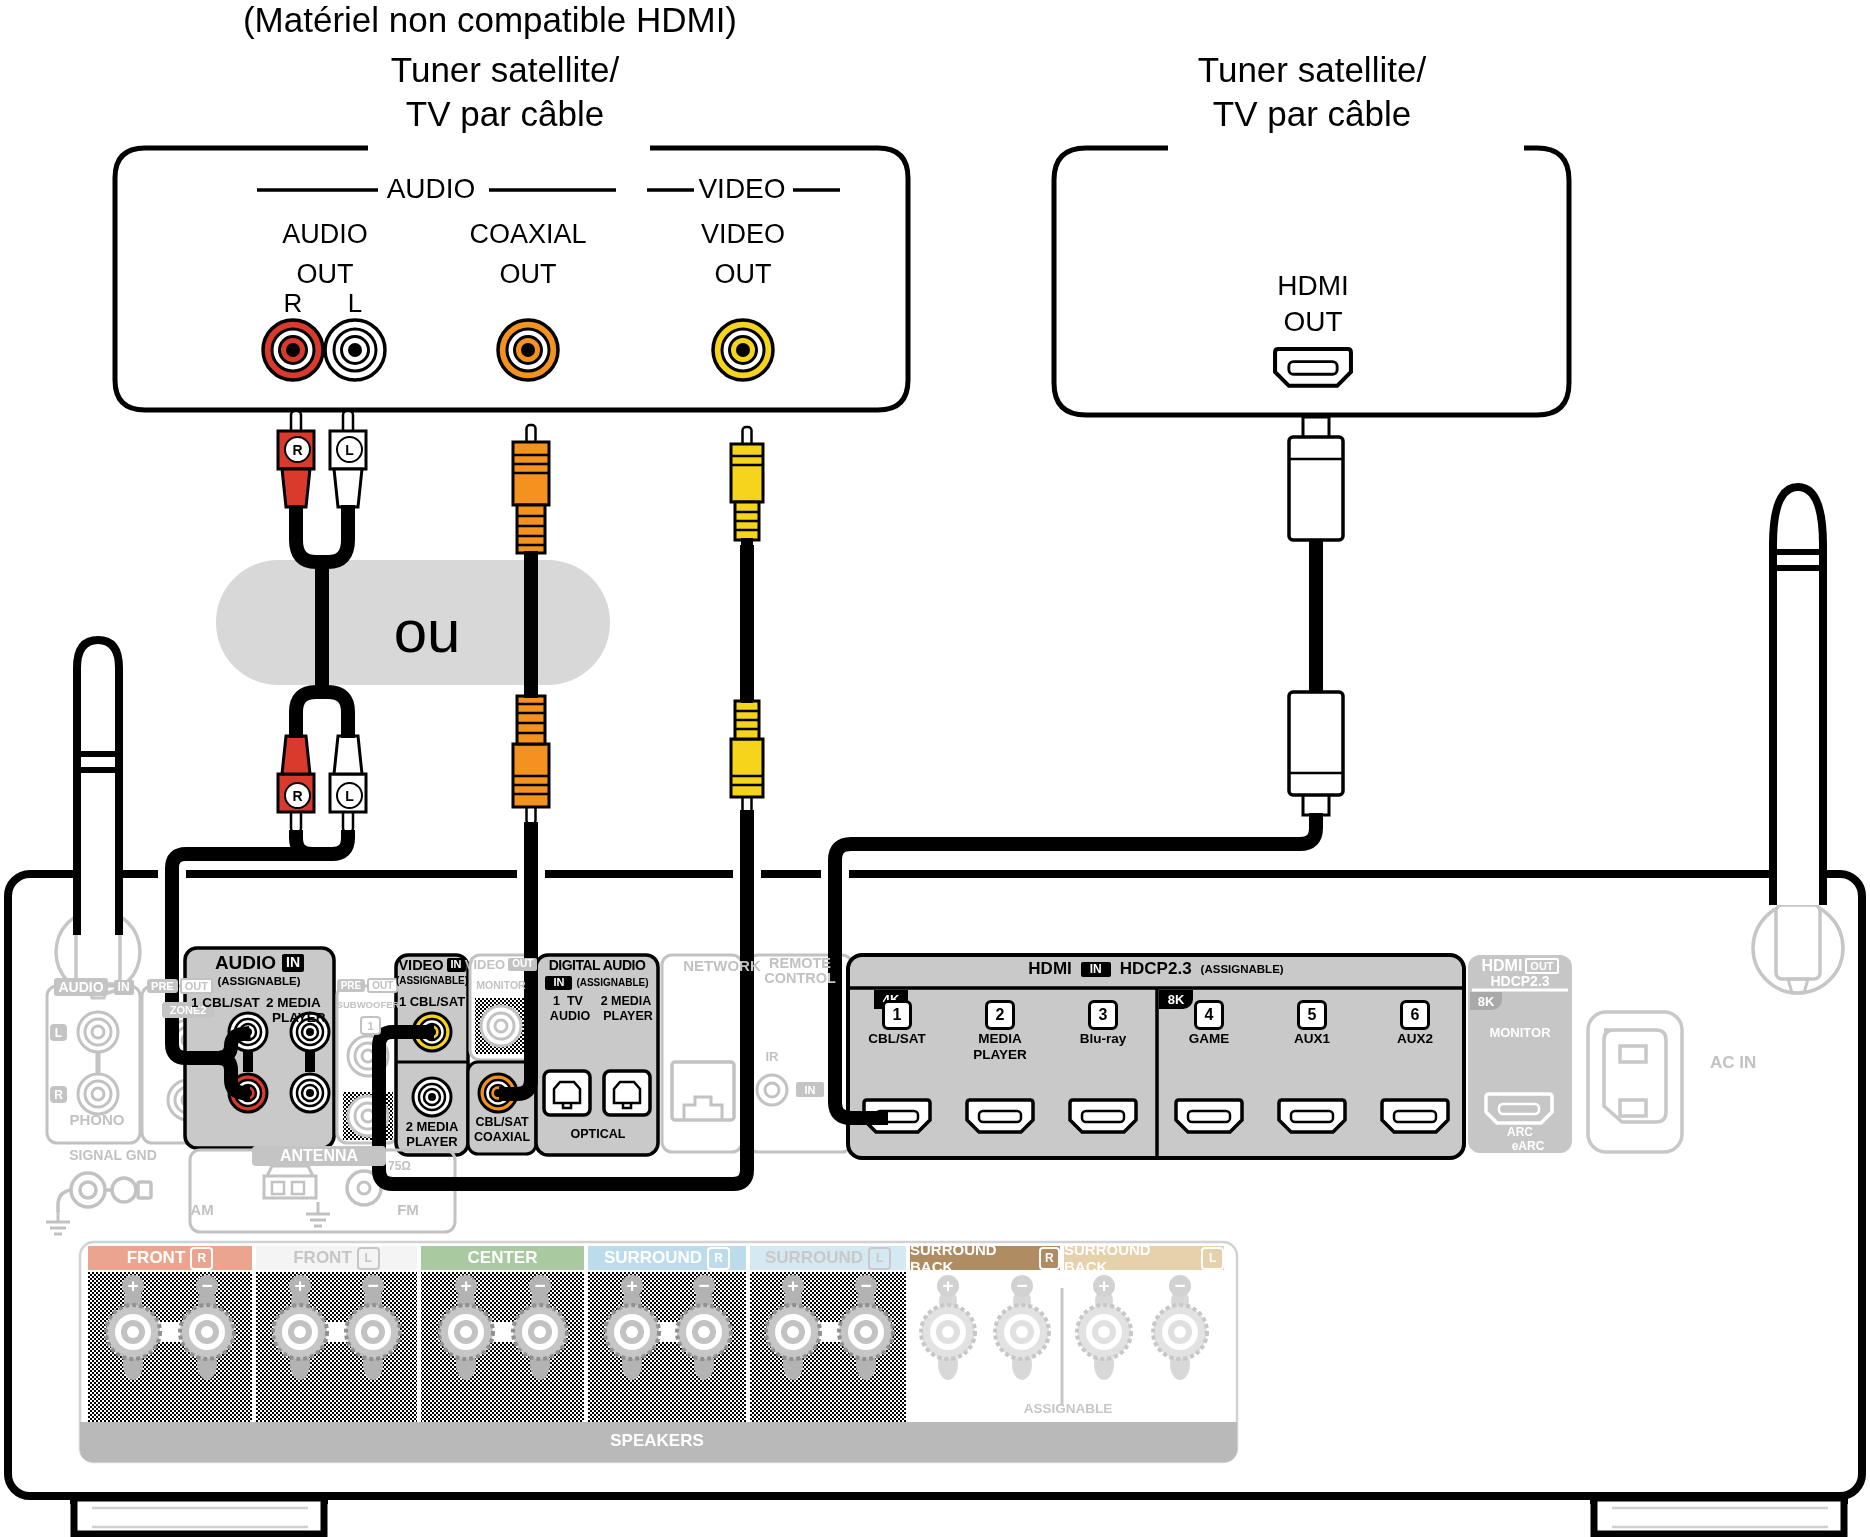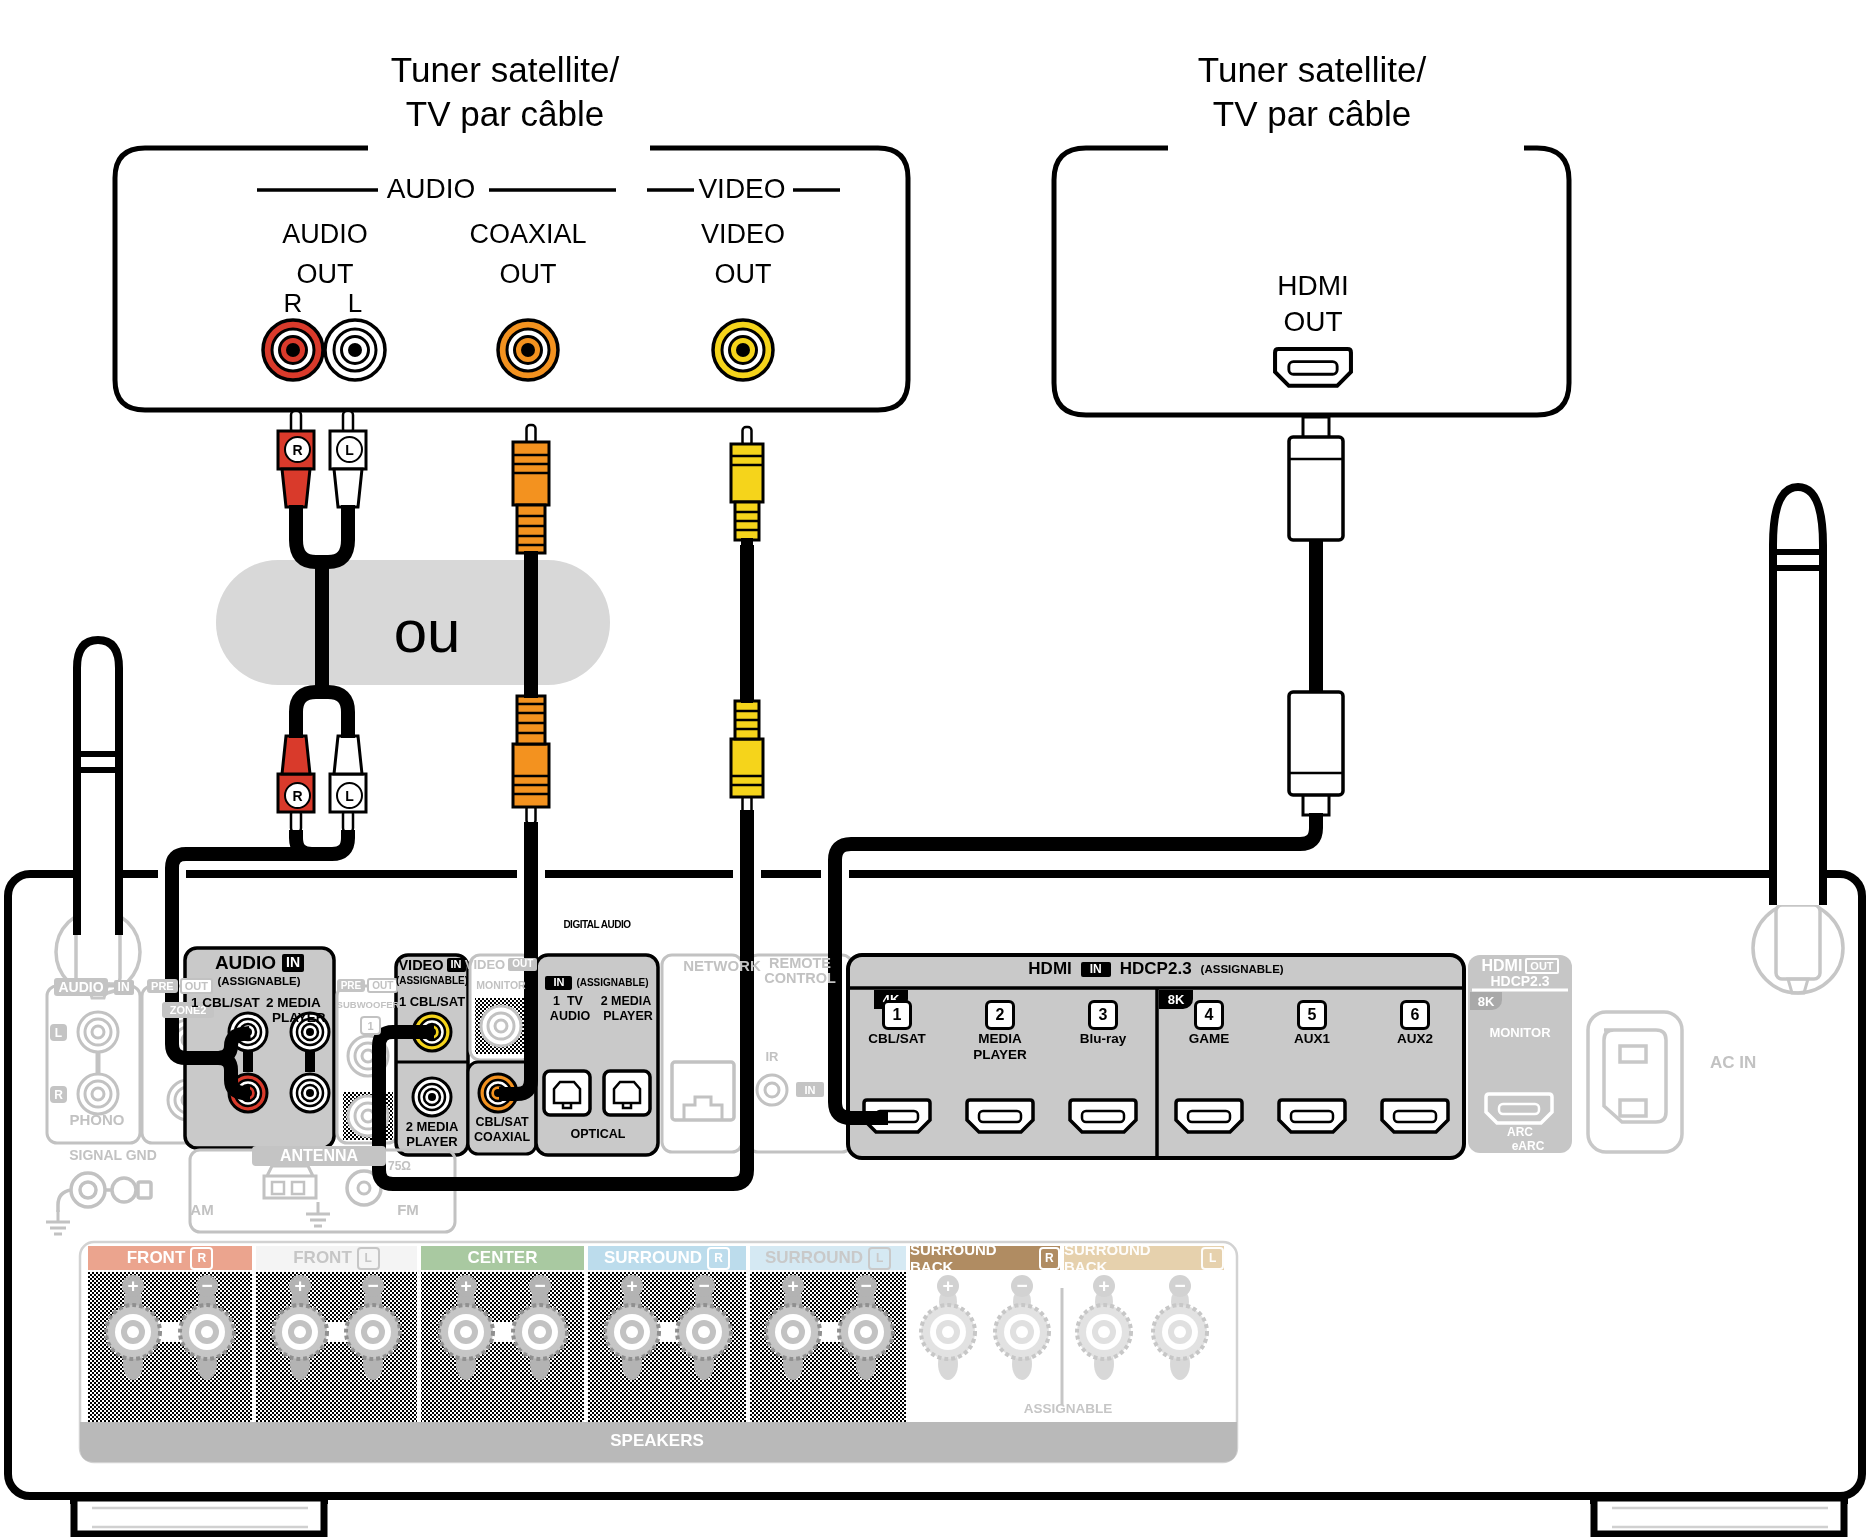--- a/index.html
+++ b/index.html
@@ -381,20 +381,21 @@
     <path d="M747,545 V700"></path>
     <path d="M747,810 V1170 Q747,1184 733,1184 H393 Q379,1184 379,1170 V1046 Q379,1032 393,1032 H434"></path>
   </g>
   <g>
     <path d="M1316,540 V692"></path>
     <path d="M1316,813 V828 Q1316,844 1300,844 H851 Q835,844 835,860 V1102 Q835,1118 851,1118 H888"></path>
   </g>
 </g>
 </svg>
 
+<div class="t c" style="left:190px;top:2px;width:600px;font-size:35px;">(Matériel non compatible HDMI)</div>
 <div class="t c" style="left:205px;top:52px;width:600px;font-size:35px;">Tuner satellite/</div>
 <div class="t c" style="left:205px;top:96px;width:600px;font-size:35px;">TV par câble</div>
 <div class="t c" style="left:1012px;top:52px;width:600px;font-size:35px;">Tuner satellite/</div>
 <div class="t c" style="left:1012px;top:96px;width:600px;font-size:35px;">TV par câble</div>
 
 <div class="t c" style="left:381px;top:174px;width:100px;font-size:28px;">AUDIO</div>
 <div class="t c" style="left:692px;top:174px;width:100px;font-size:28px;">VIDEO</div>
 <div class="t c" style="left:255px;top:220px;width:140px;font-size:27px;">AUDIO</div>
 <div class="t c" style="left:255px;top:260px;width:140px;font-size:27px;">OUT</div>
 <div class="t c" style="left:268px;top:290px;width:50px;font-size:26px;">R</div>
@@ -472,21 +473,21 @@
 
 <div class="row" style="left:470px;top:957px;width:62px;gap:3px;">
   <span class="b gray" style="font-size:13px;">VIDEO</span>
   <span class="badge g" style="font-size:10px;">OUT</span>
 </div>
 <div class="t c b gray" style="left:468px;top:980px;width:66px;font-size:10.5px;">MONITOR</div>
 
 <div class="t c b" style="left:468px;top:1116px;width:68px;font-size:12.5px;">CBL/SAT</div>
 <div class="t c b" style="left:468px;top:1131px;width:68px;font-size:12.5px;">COAXIAL</div>
 
-<div class="t c b" style="left:537px;top:920px;width:120px;font-size:10px;letter-spacing:-0.5px;">DIGITAL AUDIO</div>
+<div class="t c b" style="left:537px;top:958px;width:120px;font-size:14px;letter-spacing:-0.5px;">DIGITAL AUDIO</div>
 <div class="row" style="left:540px;top:976px;width:114px;gap:4px;">
   <span class="badge" style="font-size:11px;padding:0 8px;">IN</span>
   <span class="b" style="font-size:10px;">(ASSIGNABLE)</span>
 </div>
 <div class="t c b" style="left:540px;top:995px;width:56px;font-size:12.5px;">1  TV</div>
 <div class="t c b" style="left:542px;top:1010px;width:56px;font-size:12.5px;">AUDIO</div>
 <div class="t c b" style="left:598px;top:995px;width:56px;font-size:12.5px;">2 MEDIA</div>
 <div class="t c b" style="left:600px;top:1010px;width:56px;font-size:12.5px;">PLAYER</div>
 <div class="t c b" style="left:560px;top:1128px;width:76px;font-size:12.5px;">OPTICAL</div>
 

